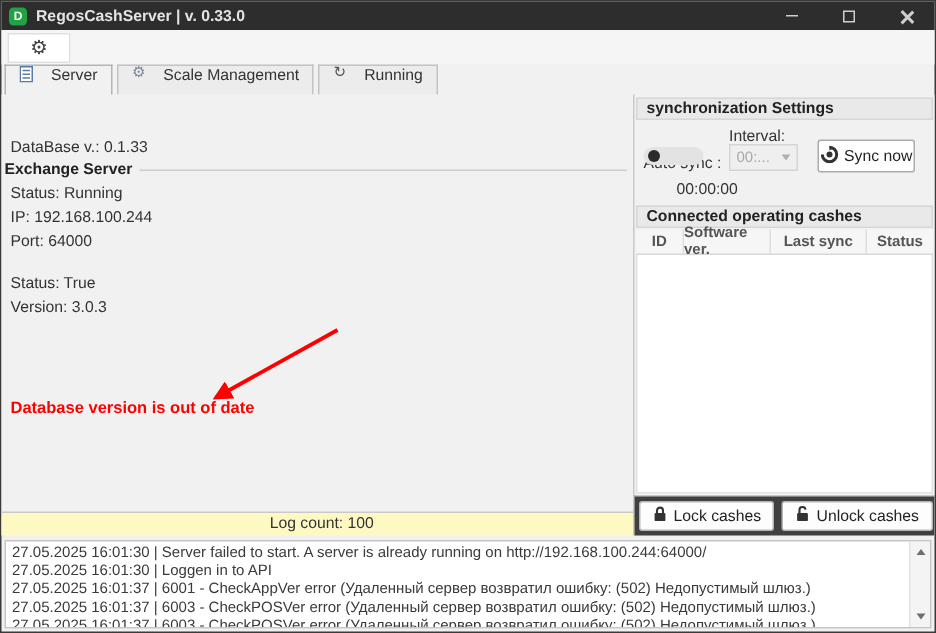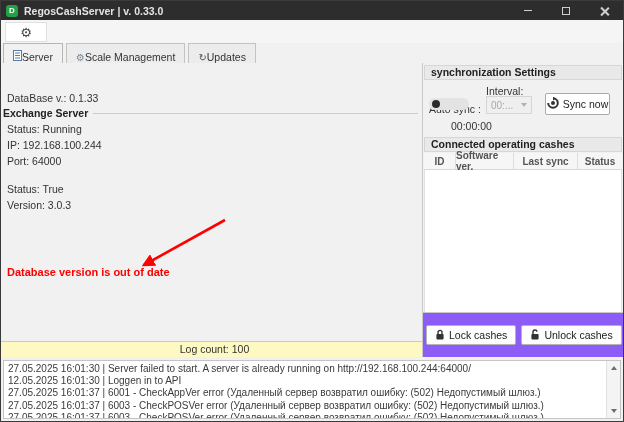--- a/index.html
+++ b/index.html
@@ -40,21 +40,21 @@
   .gear-btn {
     position: absolute; left: 4px; top: 2px; width: 42px; height: 20px;
     background: #fff; border: 1px solid #e0e0e0;
     display: flex; align-items: center; justify-content: center;
     font-family: "DejaVu Sans", sans-serif; font-size: 13px; color: #444; cursor: pointer;
   }
 
   
   .tabstrip { position: absolute; top: 42px; left: 0; right: 0; height: 20px; display: flex; padding-left: 2px; }
   .tab {
-    display: flex; align-items: flex-end; gap: 0; padding: 0 9px;
+    display: flex; align-items: flex-start; gap: 12px; padding: 0 9px;
     font-size: 10.5px; color: #333; border: 1px solid #c3c3c3; border-bottom: none;
     background: #ececec; margin-right: 3px; cursor: pointer; height: 20px;
   }
   .tab.active { background: #f1f1f1; border-color: #b5b5b5; font-weight: 400; position: relative; z-index: 2; }
   .tab .ticon { font-family: "DejaVu Sans", sans-serif; font-size: 10px; line-height: 1; }
   .ticon-scale { color: #7a8a99; }
   .ticon-upd { color: #555; font-size: 11px; }
 
   
   .left-panel { position: absolute; top: 62px; left: 0; width: 421px; bottom: 64px; background: #f1f1f1; overflow: hidden; }
@@ -111,22 +111,22 @@
   .cash-table-head {
     position: absolute; left: 1px; right: 1px; top: 90px; height: 17px;
     display: flex; background: #f6f6f6; border-bottom: 1px solid #d8d8d8;
   }
   .cth { font-size: 10px; font-weight: 700; color: #555; display: flex; align-items: center; justify-content: center; border-right: 1px solid #dedede; }
   .cth:last-child { border-right: none; }
   .cth-id { width: 32px; } .cth-sw { width: 58px; } .cth-ls { width: 64px; } .cth-st { flex: 1; }
   .cash-table-body { position: absolute; left: 1px; right: 1px; top: 107px; bottom: 28px; background: #fff; border: 1px solid #e2e2e2; border-top: none; }
 
   .lock-bar {
-    position: absolute; left: 0; right: 0; bottom: 0; height: 45px;
-    background: #8b5cf6; border-top: 1px solid #c9c9c9;
+    position: absolute; left: 0; right: 0; bottom: 0; height: 27px;
+    background: #404040; border-top: 1px solid #c9c9c9;
     display: flex; align-items: center; gap: 5px; padding-left: 3px;
   }
   .lock-btn {
     height: 20px; padding: 0 8px; background: #fdfdfd; border: 1px solid #b5b5b5; border-radius: 2px;
     display: inline-flex; align-items: center; gap: 4px; font-size: 10.5px; color: #222; cursor: pointer;
   }
 
   
   .log-area {
     position: absolute; left: 2px; right: 2px; bottom: 2px; height: 59px;
@@ -180,21 +180,21 @@
           </svg>
       </span>
       <span>Server</span>
     </div>
     <div class="tab">
       <span class="ticon ticon-scale">⚙</span>
       <span>Scale Management</span>
     </div>
     <div class="tab">
       <span class="ticon ticon-upd">↻</span>
-      <span>Updates</span>
+      <span>Running</span>
     </div>
   </div>
 
   <div class="left-panel">
     <div class="db-ver">DataBase v.: 0.1.33</div>
 
     <div class="grp-head g1">
       <span class="gtitle">Exchange Server</span>
       <span class="gline"></span>
     </div>
@@ -275,21 +275,21 @@
             </svg>
         </span>
         <span>Unlock cashes</span>
       </button>
     </div>
   </div>
 
   <div class="log-area">
     <div class="log-lines">
       <div class="log-line">27.05.2025 16:01:30 | Server failed to start. A server is already running on http://192.168.100.244:64000/</div>
-      <div class="log-line">12.05.2025 16:01:30 | Loggen in to API</div>
+      <div class="log-line">27.05.2025 16:01:30 | Loggen in to API</div>
       <div class="log-line">27.05.2025 16:01:37 | 6001 - CheckAppVer error (Удаленный сервер возвратил ошибку: (502) Недопустимый шлюз.)</div>
       <div class="log-line">27.05.2025 16:01:37 | 6003 - CheckPOSVer error (Удаленный сервер возвратил ошибку: (502) Недопустимый шлюз.)</div>
       <div class="log-line">27.05.2025 16:01:37 | 6003 - CheckPOSVer error (Удаленный сервер возвратил ошибку: (502) Недопустимый шлюз.)</div>
     </div>
     <div class="vscroll">
       <span class="sarrow up"></span>
       <span class="sarrow down"></span>
     </div>
   </div>
 

